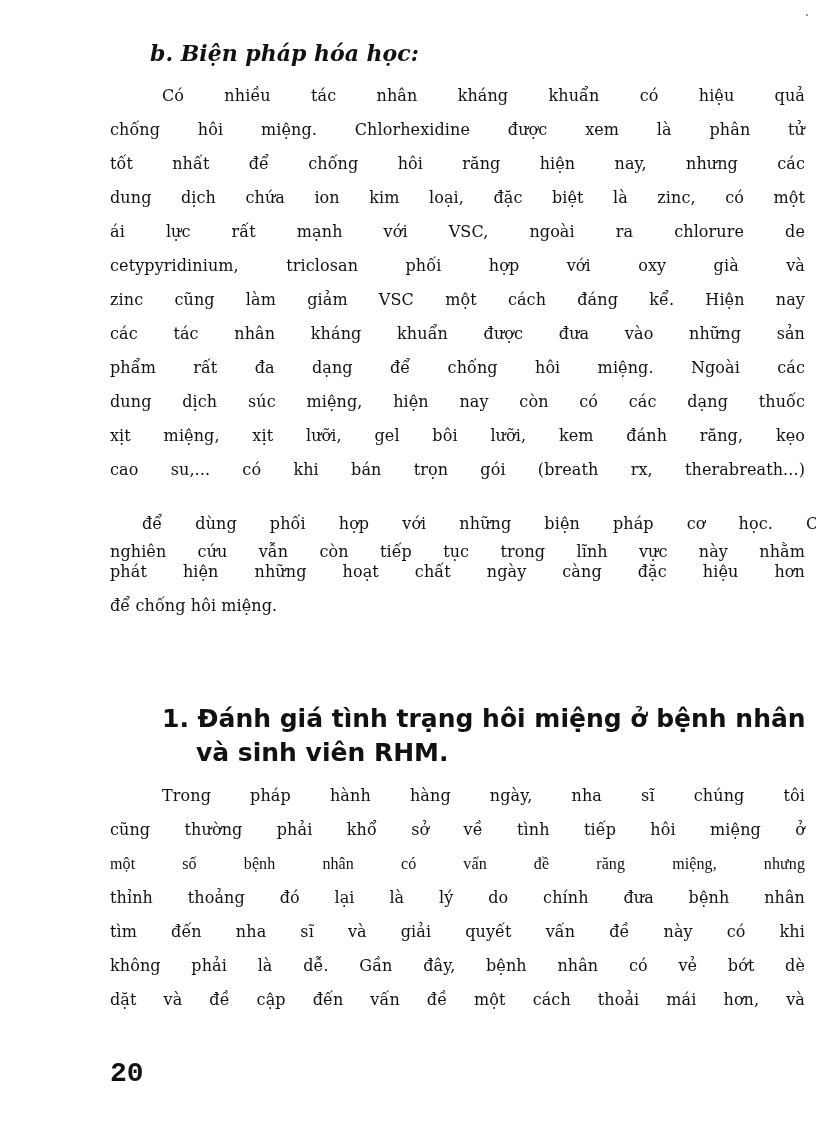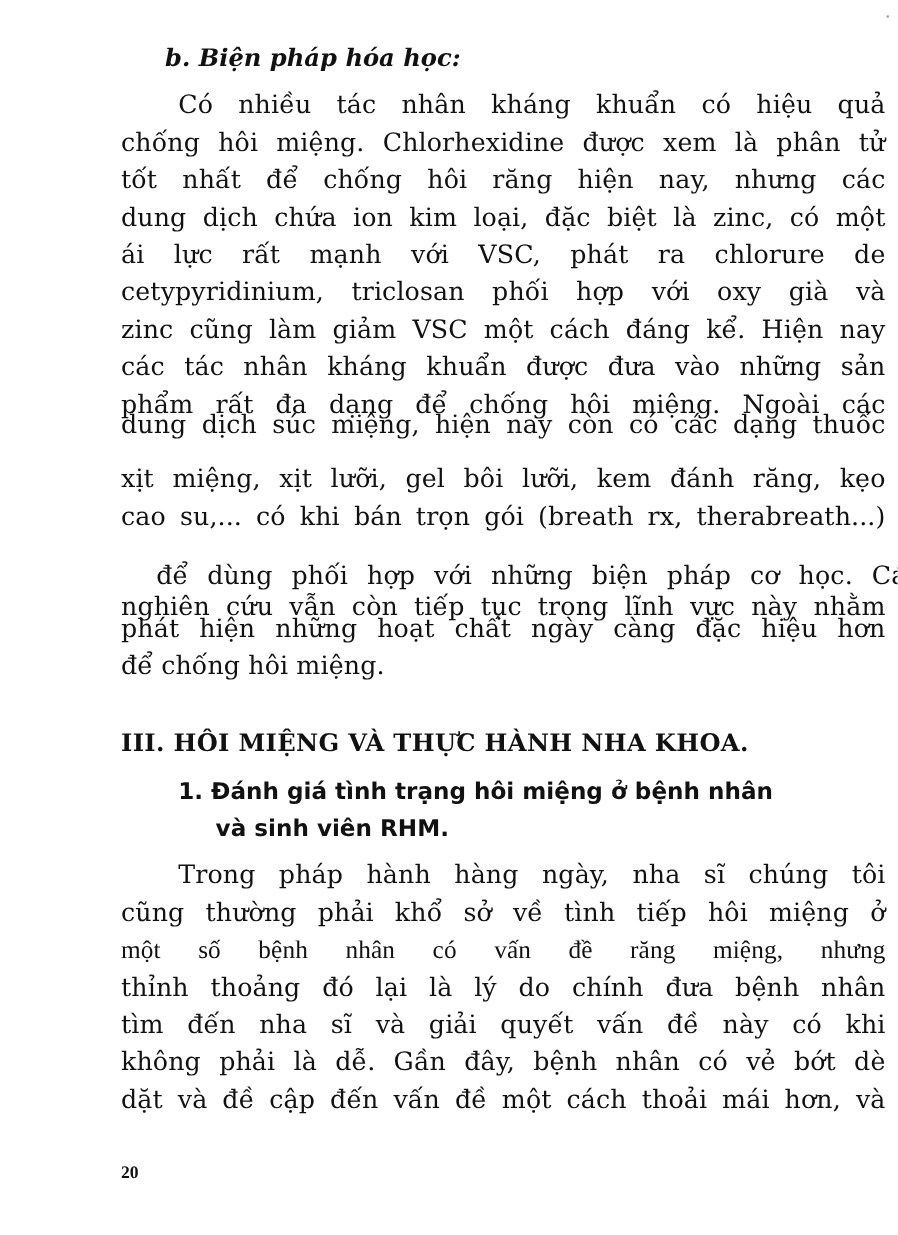--- a/index.html
+++ b/index.html
@@ -3,21 +3,21 @@
   <meta charset="utf-8">
   <style>
     html, body { margin: 0; padding: 0; background: #ffffff; }
     body { width: 816px; height: 1123px; position: relative; overflow: hidden; }
     .page { position: absolute; left: 0; top: 0; width: 816px; height: 1063px; background: #fff; }
     .line {
       position: absolute;
       left: 110px;
       width: 695px;
       font-family: "DejaVu Serif", "Liberation Serif", serif;
-      font-size: 23px;
+      font-size: 16px;
       color: #111;
       white-space: nowrap;
       text-align: justify;
       text-align-last: justify;
       line-height: 30px;
       letter-spacing: 0.1px;
     }
     .line.last { text-align-last: left; }
     .line.indent { left: 162px; width: 643px; }
     .subheading {
@@ -38,67 +38,66 @@
       font-weight: bold;
       color: #111;
       line-height: 30px;
       letter-spacing: 0.3px;
     }
     .sub-section {
       position: absolute;
       left: 162px;
       width: 640px;
       font-family: "DejaVu Sans", "Liberation Sans", sans-serif;
-      font-size: 21px;
+      font-size: 25px;
       font-weight: bold;
       color: #111;
       line-height: 30px;
       white-space: nowrap;
     }
     .sub-section.cont { left: 196px; }
     .page-number {
       position: absolute;
       left: 110px;
       top: 1058px;
-      font-family: Liberation Serif, serif;
-      font-size: 16px;
+      font-family: Liberation Mono, monospace;
+      font-size: 28px;
       font-weight: bold;
       color: #111;
     }
     .speck { position: absolute; width: 2px; height: 2px; background: #999; }
   </style>
 </head>
 <body>
 
 <div class="page">
 
   <div class="speck" style="left:806px; top:14px;"></div>
 
   <div class="subheading" style="top:38px;">b. Biện pháp hóa học:</div>
 
   <div>
     <div class="line indent" style="top:81px;">Có nhiều tác nhân kháng khuẩn có hiệu quả</div>
     <div class="line" style="top:115px;">chống hôi miệng. Chlorhexidine được xem là phân tử</div>
     <div class="line" style="top:149px;">tốt nhất để chống hôi răng hiện nay, nhưng các</div>
     <div class="line" style="top:183px;">dung dịch chứa ion kim loại, đặc biệt là zinc, có một</div>
-    <div class="line" style="top:217px;">ái lực rất mạnh với VSC, phát ra chlorure de</div>
+    <div class="line" style="top:217px;">ái lực rất mạnh với VSC, ngoài ra chlorure de</div>
     <div class="line" style="top:251px;">cetypyridinium, triclosan phối hợp với oxy già và</div>
     <div class="line" style="top:285px;">zinc cũng làm giảm VSC một cách đáng kể. Hiện nay</div>
     <div class="line" style="top:319px;">các tác nhân kháng khuẩn được đưa vào những sản</div>
     <div class="line" style="top:353px;">phẩm rất đa dạng để chống hôi miệng. Ngoài các</div>
-    <div class="line" style="top:372px;">dung dịch súc miệng, hiện nay còn có các dạng thuốc</div>
+    <div class="line" style="top:387px;">dung dịch súc miệng, hiện nay còn có các dạng thuốc</div>
     <div class="line" style="top:421px;">xịt miệng, xịt lưỡi, gel bôi lưỡi, kem đánh răng, kẹo</div>
     <div class="line" style="top:455px;">cao su,... có khi bán trọn gói (breath rx, therabreath...)</div>
     <div class="line" style="top:509px;margin-left:32px;">để dùng phối hợp với những biện pháp cơ học. Các</div>
     <div class="line" style="top:523px;margin-top:14px;">nghiên cứu vẫn còn tiếp tục trong lĩnh vực này nhằm</div>
     <div class="line" style="top:557px;">phát hiện những hoạt chất ngày càng đặc hiệu hơn</div>
     <div class="line last" style="top:591px;">để chống hôi miệng.</div>
   </div>
 
-  <div class="section-heading" style="top:661px;">III. HÔI MIỆNG VÀ THỰC HÀNH NHA KHOA.</div>
 
   <div>
     <div class="sub-section" style="top:704px;">1. Đánh giá tình trạng hôi miệng ở bệnh nhân</div>
     <div class="sub-section cont" style="top:738px;">và sinh viên RHM.</div>
   </div>
 
   <div>
     <div class="line indent" style="top:781px;">Trong pháp hành hàng ngày, nha sĩ chúng tôi</div>
     <div class="line" style="top:815px;">cũng thường phải khổ sở về tình tiếp hôi miệng ở</div>
     <div class="line" style="top:849px;font-family:Liberation Serif, serif;">một số bệnh nhân có vấn đề răng miệng, nhưng</div>

